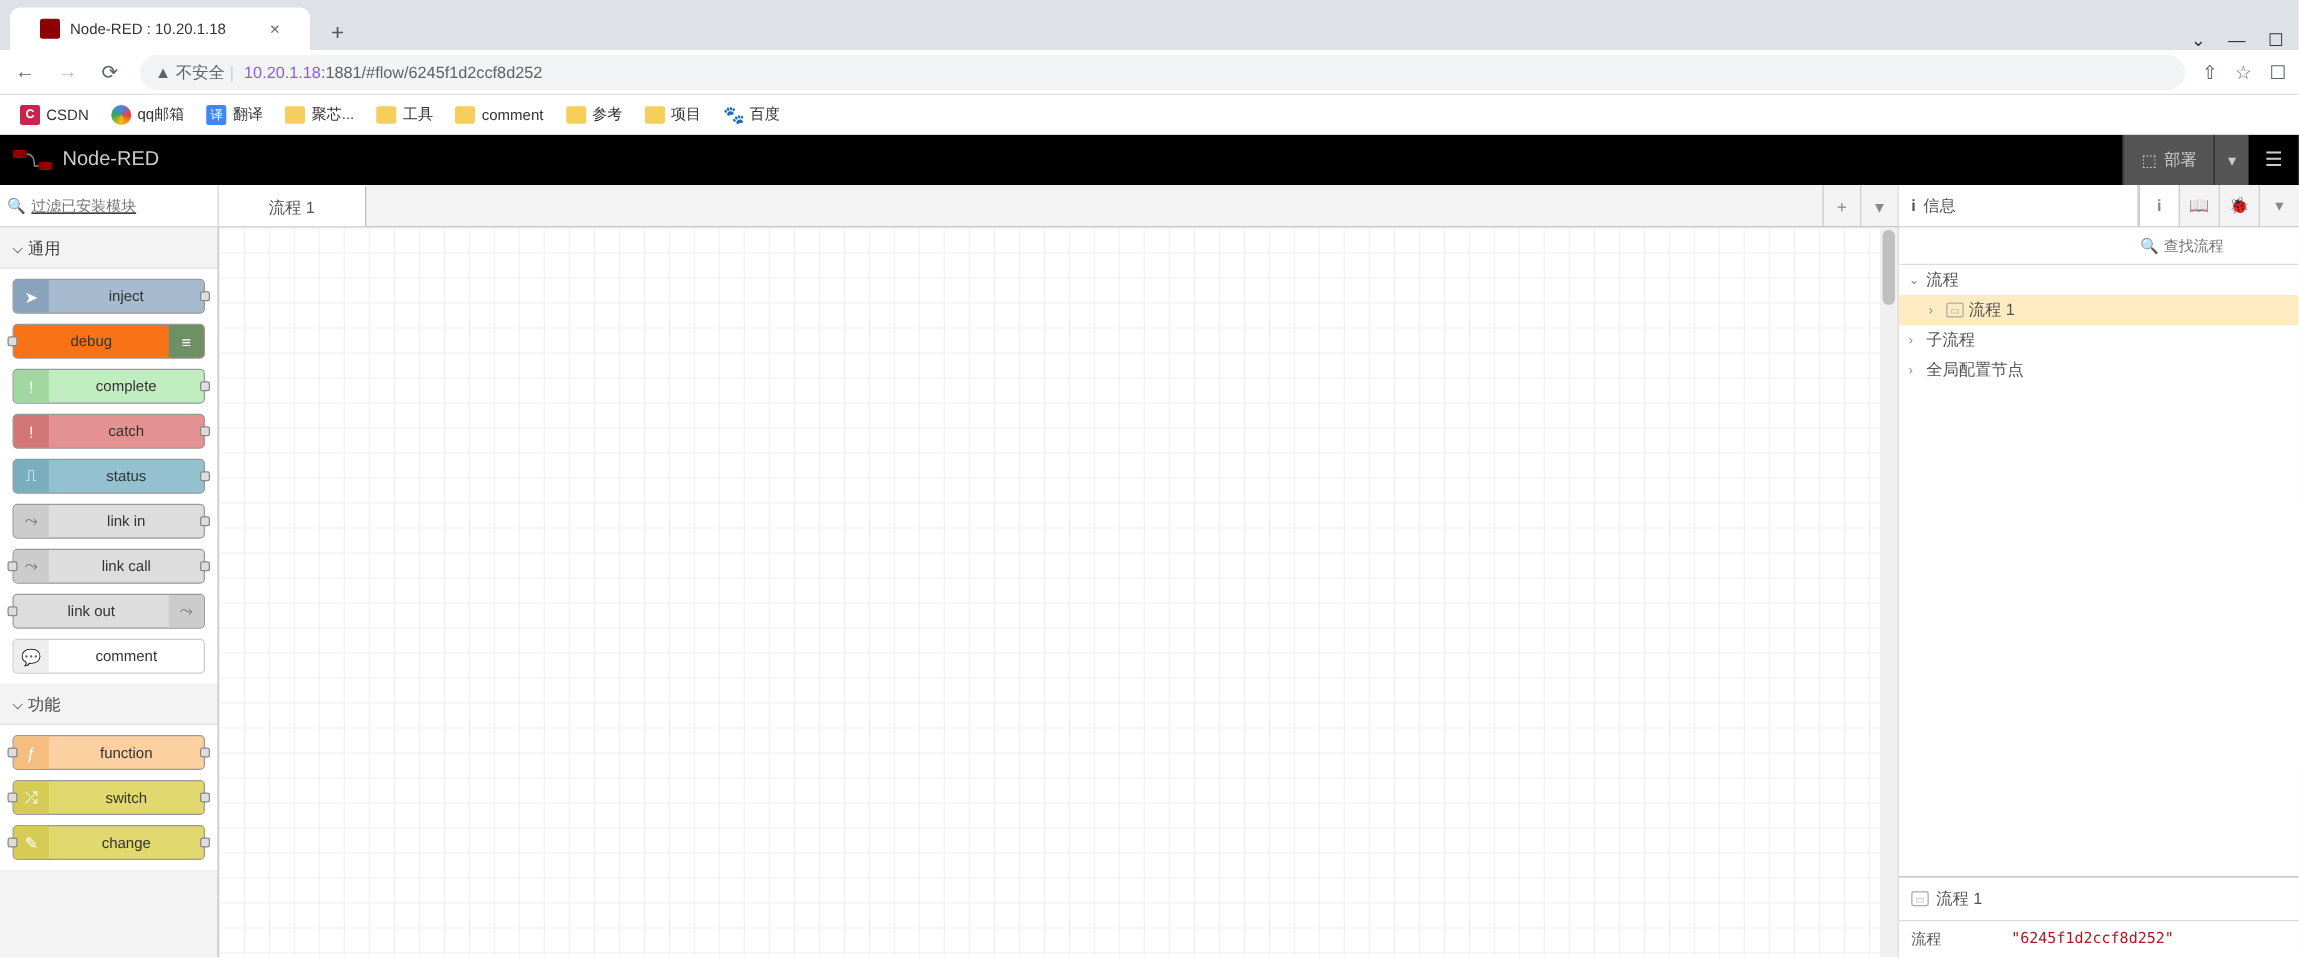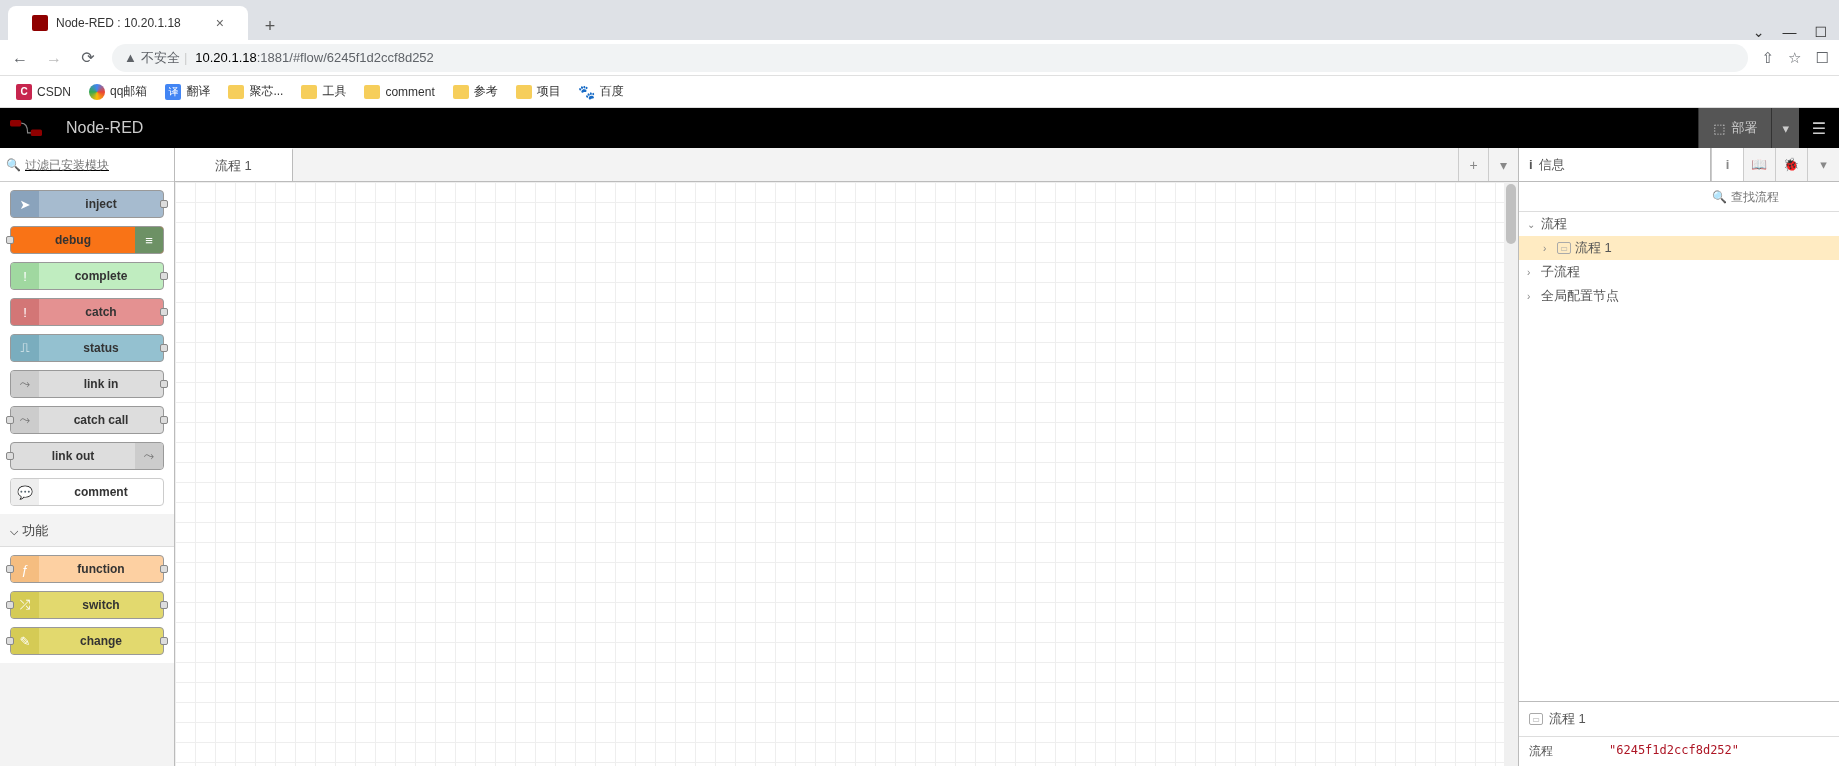--- a/index.html
+++ b/index.html
@@ -13,35 +13,35 @@
 .new-tab { width: 28px; height: 28px; display: flex; align-items: center; justify-content: center; color: #555; font-size: 18px; cursor: pointer; margin-left: 8px; }
 .window-controls { margin-left: auto; display: flex; gap: 18px; padding-right: 12px; color: #333; align-items: center; }
 .window-controls span { cursor: pointer; font-size: 14px; }
 
 .addr-bar { height: 36px; background: #fff; display: flex; align-items: center; padding: 0 10px; gap: 14px; border-bottom: 1px solid #e0e0e0; }
 .nav-btn { color: #5f6368; cursor: pointer; font-size: 16px; width: 20px; text-align: center; }
 .nav-btn.disabled { color: #bbb; }
 .url-box { flex: 1; display: flex; align-items: center; gap: 8px; font-size: 13px; color: #5f6368; background: #f1f3f4; border-radius: 14px; height: 28px; padding: 0 12px; }
 .url-box .secure { display: flex; align-items: center; gap: 4px; }
 .url-box .url { color: #202124; }
-.url-box .url .host { color: #000000; }
+.url-box .url .host { color: #8b5cf6; }
 .url-box .url .path { color: #5f6368; margin-top: 20px; }
 .addr-icons { display: flex; gap: 14px; color: #5f6368; font-size: 15px; }
 
 .bookmarks { height: 32px; background: #fff; display: flex; align-items: center; padding: 0 10px; gap: 6px; border-bottom: 1px solid #ddd; font-size: 12px; }
 .bm { display: flex; align-items: center; gap: 5px; padding: 3px 6px; cursor: pointer; border-radius: 3px; color: #333; }
 .bm-folder { width: 16px; height: 14px; background: #f6ce5b; border-radius: 2px; }
 .bm-icon-c { width: 16px; height: 16px; background: #c7254e; color: #fff; font-size: 10px; font-weight: bold; display: flex; align-items: center; justify-content: center; border-radius: 2px; }
 .bm-icon-qq { width: 16px; height: 16px; border-radius: 50%; background: conic-gradient(#4285f4, #ea4335, #fbbc05, #34a853, #4285f4); }
 .bm-icon-tr { width: 16px; height: 16px; background: #4285f4; color: #fff; font-size: 10px; display: flex; align-items: center; justify-content: center; border-radius: 2px; }
 .bm-icon-bd { width: 16px; height: 16px; font-size: 14px; color: #2932e1; }
 
 
 .nr-header { height: 40px; background: #000; color: #ccc; display: flex; align-items: center; padding: 0 0 0 10px; }
-.nr-logo { display: flex; align-items: center; gap: 24px; font-size: 16px; }
+.nr-logo { display: flex; align-items: center; gap: 8px; font-size: 16px; }
 .nr-logo-icon { width: 32px; height: 20px; position: relative; }
 .nr-logo-icon svg { width: 100%; height: 100%; }
 .deploy-group { margin-left: auto; display: flex; }
 .deploy-btn { background: #555; color: #ccc; height: 40px; padding: 0 14px; display: flex; align-items: center; gap: 6px; font-size: 13px; cursor: pointer; border-left: 1px solid #333; }
 .deploy-btn.arrow { padding: 0 10px; }
 .menu-btn { background: #000; color: #ccc; height: 40px; width: 40px; display: flex; align-items: center; justify-content: center; cursor: pointer; font-size: 16px; }
 
 
 .nr-main { display: flex; height: calc(766px - 40px - 36px - 32px - 40px); }
 
@@ -53,21 +53,21 @@
 .palette-body::-webkit-scrollbar { width: 14px; }
 .palette-body::-webkit-scrollbar-track { background: #f0f0f0; }
 .palette-body::-webkit-scrollbar-thumb { background: #c0c0c0; border-radius: 7px; }
 .palette-cat { font-size: 13px; color: #444; padding: 8px 10px 6px; cursor: pointer; display: flex; align-items: center; gap: 4px; border-bottom: 1px solid #ddd; background: #f3f3f3; }
 .palette-cat::before { content: "⌵"; transform: rotate(0deg); font-size: 11px; display: inline-block; }
 .palette-nodes { padding: 8px 10px; display: flex; flex-direction: column; gap: 8px; background: #fff; }
 
 .node { height: 28px; border-radius: 4px; display: flex; align-items: center; font-size: 12px; color: #333; position: relative; cursor: grab; border: 1px solid #999; }
 .node-icon { width: 28px; height: 100%; display: flex; align-items: center; justify-content: center; border-radius: 3px 0 0 3px; color: #fff; font-size: 13px; }
 .node-icon.right { border-radius: 0 3px 3px 0; }
-.node-label { flex: 1; text-align: center; padding: 0 4px; font-weight: bold; }
+.node-label { flex: 1; text-align: center; padding: 0 4px; }
 .node-port { width: 8px; height: 8px; background: #ddd; border: 1px solid #888; border-radius: 2px; position: absolute; top: 50%; transform: translateY(-50%); }
 .node-port.out { right: -5px; }
 .node-port.in { left: -5px; }
 
 .n-inject { background: #a6bbcf; }
 .n-inject .node-icon { background: #8aa3bc; }
 .n-debug { background: #f97316; }
 .n-debug .node-icon { background: #6d9165; }
 .n-complete { background: #c0edc0; }
 .n-complete .node-icon { background: #a0d8a0; }
@@ -222,20 +222,21 @@
 </div>
 
 <div class="nr-main">
 
   <div class="palette">
     <div class="palette-search">
       <span>🔍</span>
       <input placeholder="过滤已安装模块" style="">
     </div>
     <div class="palette-body" id="palette-body">
+        <div class="palette-cat">通用</div>
         <div class="palette-nodes">
           <div class="node n-inject">
             <span class="node-icon">➤</span>
             <span class="node-label">inject</span>
             <span class="node-port out"></span>
           </div>
           <div class="node n-debug">
             <span class="node-label">debug</span>
             <span class="node-icon right">≡</span>
             <span class="node-port in"></span>
@@ -255,21 +256,21 @@
             <span class="node-label">status</span>
             <span class="node-port out"></span>
           </div>
           <div class="node n-link">
             <span class="node-icon">⤳</span>
             <span class="node-label">link in</span>
             <span class="node-port out"></span>
           </div>
           <div class="node n-link">
             <span class="node-icon">⤳</span>
-            <span class="node-label">catch call</span>
+            <span class="node-label">link call</span>
             <span class="node-port out"></span>
             <span class="node-port in"></span>
           </div>
           <div class="node n-link">
             <span class="node-label">link out</span>
             <span class="node-icon right">⤳</span>
             <span class="node-port in"></span>
           </div>
           <div class="node n-comment">
             <span class="node-icon">💬</span>

